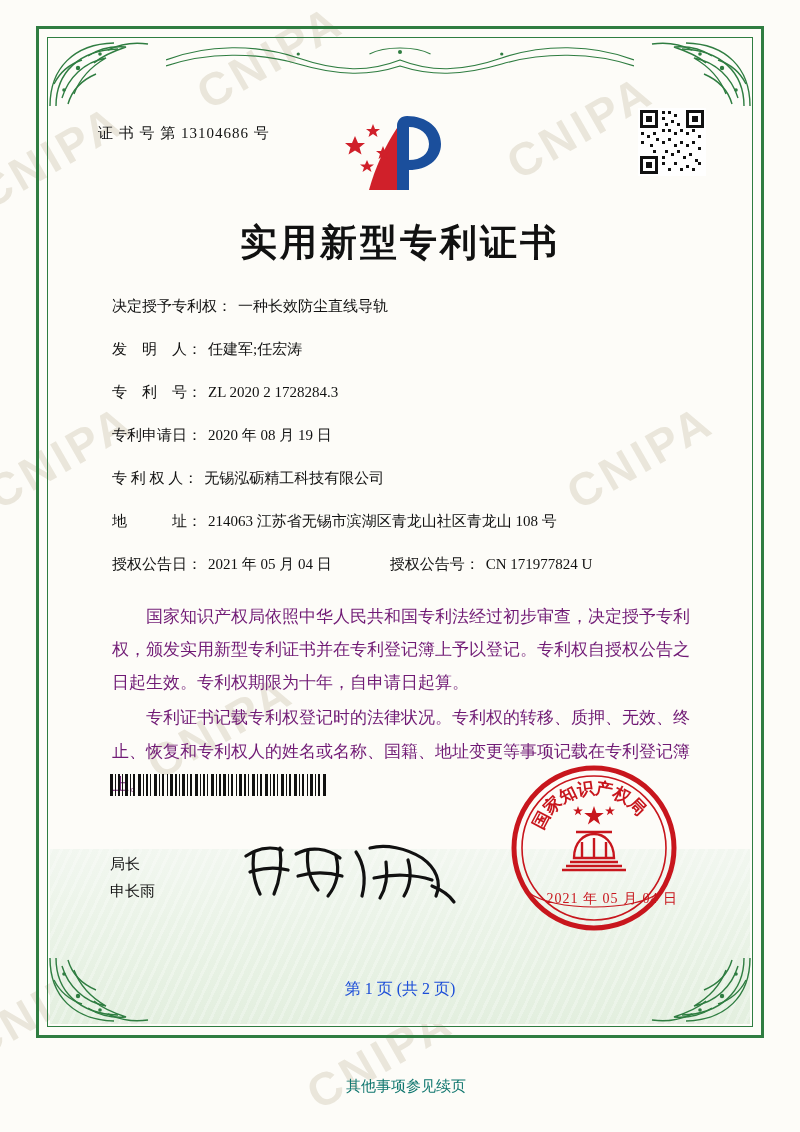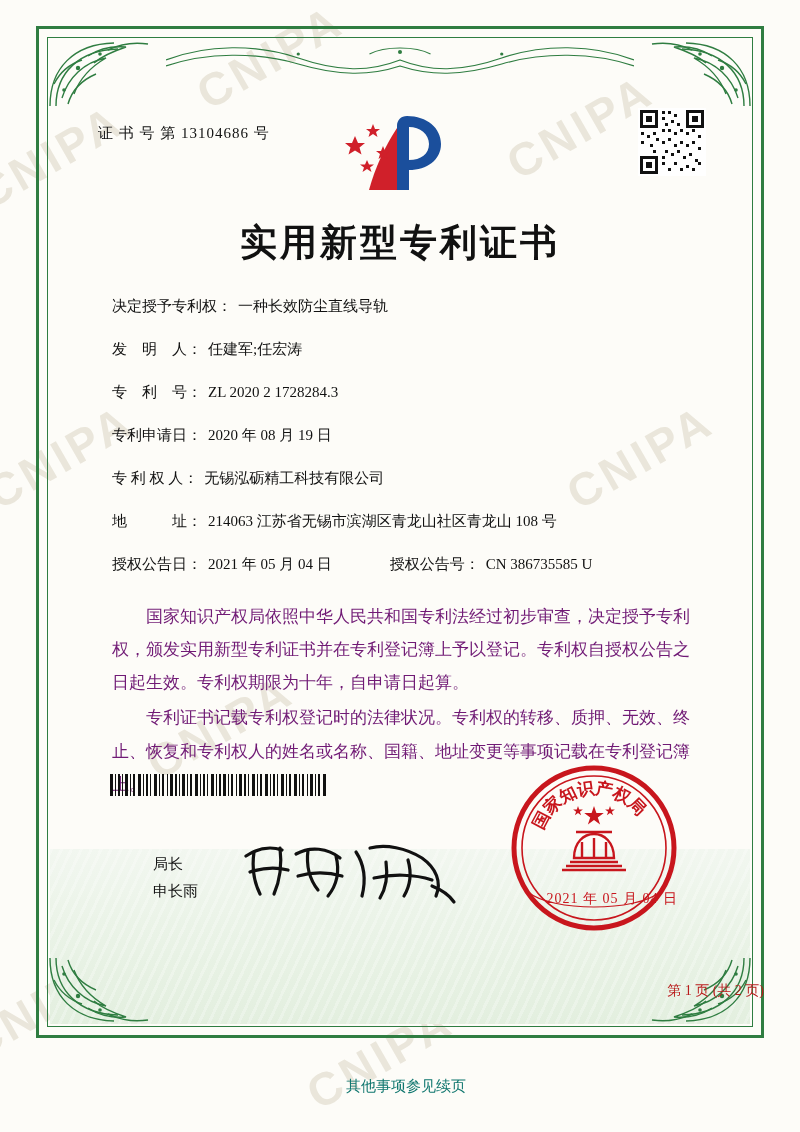--- a/index.html
+++ b/index.html
@@ -199,21 +199,20 @@
   }
 
   .signblock {
     position: absolute;
     left: 74px;
     bottom: 132px;
     z-index: 6;
     font-size: 15px;
     line-height: 1.85;
     color: #111;
-    margin-left: 43px;
   }
   .signature {
     position: absolute;
     left: 200px;
     bottom: 130px;
     z-index: 6;
     width: 230px;
     height: 70px;
   }
 
@@ -233,23 +232,23 @@
     color: #c8161d;
     font-size: 14px;
     letter-spacing: 1px;
   }
 
   .pagenum {
     position: absolute;
     left: 0;
     right: 0;
     bottom: 38px;
-    text-align: right;
-    font-size: 14px;
-    color: #b91c1c;
+    text-align: center;
+    font-size: 16px;
+    color: #1d4ed8;
     z-index: 8;
   }
 
   .footnote {
     position: absolute;
     left: 0;
     right: 0;
     top: 1077px;
     text-align: center;
     font-size: 15px;
@@ -484,21 +483,21 @@
         <span class="f-value">无锡泓砺精工科技有限公司</span>
       </div>
       <div class="field">
         <span class="f-label">地　　　址：</span>
         <span class="f-value">214063 江苏省无锡市滨湖区青龙山社区青龙山 108 号</span>
       </div>
       <div class="field two-col">
         <span class="f-label">授权公告日：</span>
         <span class="f-value">2021 年 05 月 04 日</span>
         <span class="f-second">授权公告号：</span>
-        <span class="f-value">CN 386735585 U</span>
+        <span class="f-value">CN 171977824 U</span>
       </div>
     </div>
 
     <div class="paras">
       <p class="para">国家知识产权局依照中华人民共和国专利法经过初步审查，决定授予专利权，颁发实用新型专利证书并在专利登记簿上予以登记。专利权自授权公告之日起生效。专利权期限为十年，自申请日起算。</p>
       <p class="para">专利证书记载专利权登记时的法律状况。专利权的转移、质押、无效、终止、恢复和专利权人的姓名或名称、国籍、地址变更等事项记载在专利登记簿上。</p>
     </div>
   </div>
 
   <div class="barcode">

